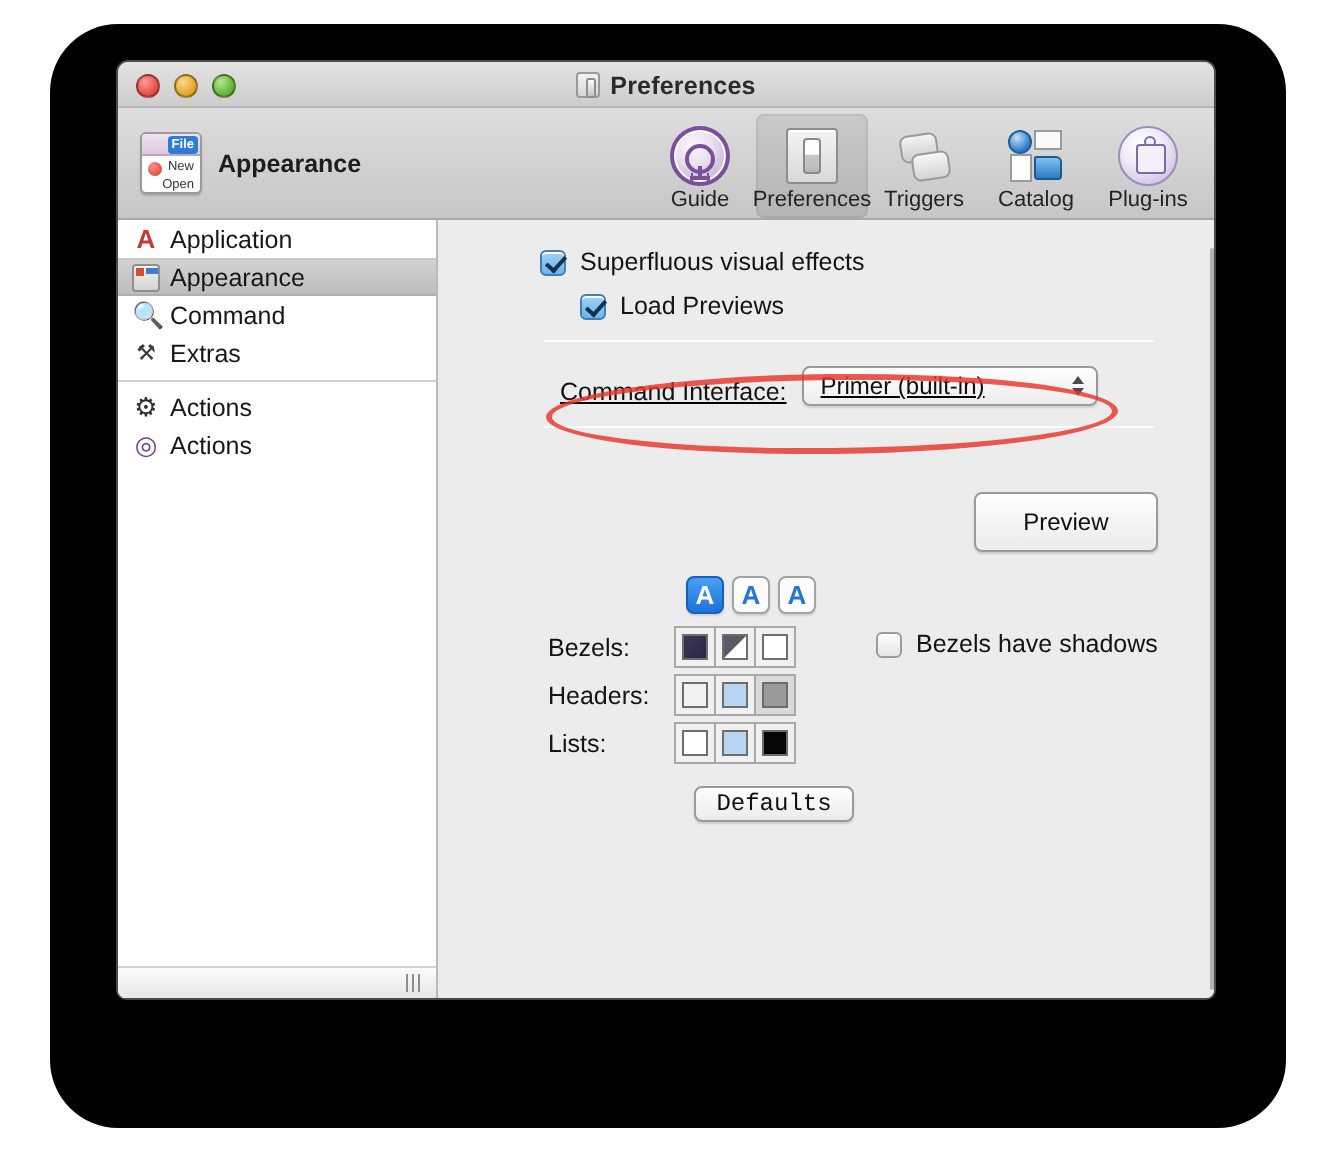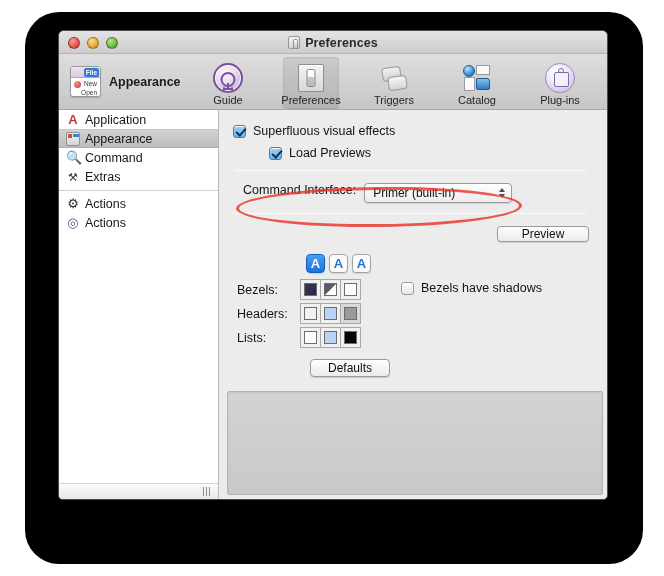--- a/index.html
+++ b/index.html
@@ -75,21 +75,21 @@
     font-size:6.5px; color:#fff; background:#2f7bd8; border-radius:2px; line-height:9px; font-weight:bold;}
   #hdr-icon .tag-new { position:absolute; right:1px; top:12px; padding:0 2px;
     font-size:6.5px; color:#333; line-height:9px;}
   #hdr-icon .tag-open { position:absolute; right:1px; top:21px; padding:0 2px;
     font-size:6.5px; color:#333; line-height:9px;}
   #hdr-icon .dot { position:absolute; left:3px; top:14px; width:7px; height:7px;
     border-radius:50%; background:radial-gradient(circle at 35% 30%,#ff8d82,#cf3b30);}
   #hdr-text h1 { font-size:12.5px; font-weight:bold; color:#1d1d1d; line-height:14px; }
   #hdr-text p  { font-size:12px; color:#2b2b2b; line-height:15px; }
 
-  #tb-items { margin-left:auto; display:flex; align-items:flex-end; height:100%; padding-right:19px;gap:27px; }
+  #tb-items { margin-left:auto; display:flex; align-items:flex-end; height:100%; padding-right:5px; }
   .tb-item {
     width:56px; height:52px; display:flex; flex-direction:column;
     align-items:center; justify-content:flex-end; gap:1px; padding-bottom:3px;
     border-radius:4px;
   }
   .tb-item.selected { background: rgba(0,0,0,.085); box-shadow: inset 0 0 0 1px rgba(0,0,0,.06); }
   .tb-label { font-size:11px; color:#242424; }
   .tb-ico { width:30px; height:30px; position:relative; }
 
   
@@ -196,43 +196,43 @@
   #side-fill { flex:1; }
   #side-grip {
     height:16px; background: linear-gradient(#fcfcfc,#e7e7e7);
     border-top:1px solid #d2d2d2;
     display:flex; align-items:center; justify-content:flex-end; padding-right:8px; gap:2px;
   }
   #side-grip i { display:block; width:1px; height:9px; background:#8f8f8f; }
 
   #content {
     flex:1; background:#ececec; position:relative;
-    display:flex; flex-direction:column;
+    display:flex; flex-direction:row;padding-left:37px;
   }
   #content-top { padding:14px 18px 0 14px; position:relative; flex:none; }
 
   .cb-row { display:flex; align-items:center; gap:7px; margin-bottom:8px; font-size:12.5px; color:#131313; }
-  .cb-row.indent { margin-left:36px; }
+  .cb-row.indent { margin-left:20px; }
   .cbx {
     width:13px; height:13px; border-radius:3px; flex:none; position:relative;
     background: linear-gradient(#fdfdfd,#e6e6e6); border:1px solid #9b9b9b;
     box-shadow: inset 0 1px 0 #fff;
   }
   .cbx.checked {
     background: linear-gradient(#9fd0f5,#6fb4ec);
     border:1px solid #3f7fb5;
   }
   .cbx.checked::after {
     content:""; position:absolute; left:3.5px; top:0.5px; width:4px; height:8px;
     border:solid #12324f; border-width:0 2px 2px 0; transform: rotate(42deg);
   }
 
   .hr { height:1px; background:#c4c4c4; border-bottom:1px solid #fbfbfb; margin:10px 2px 12px 2px; }
 
-  .popup-row { display:flex; align-items:flex-start; gap:8px; margin:0 0 2px 10px; }
+  .popup-row { display:flex; align-items:flex-end; gap:8px; margin:0 0 2px 10px;text-decoration:underline; }
   .popup-label { font-size:12.5px; color:#131313; }
   .popup {
     width:148px; height:20px; border-radius:4px; position:relative;
     background: linear-gradient(#fefefe,#ededed);
     border:1px solid #9a9a9a; box-shadow: 0 1px 1px rgba(0,0,0,.12), inset 0 1px 0 #fff;
     display:flex; align-items:center; padding-left:8px;
     font-size:12px; color:#101010;
   }
   .popup .arrows {
     position:absolute; right:6px; top:50%; transform:translateY(-50%);
@@ -252,21 +252,21 @@
   }
 
   
   .prev-row { display:flex; justify-content:flex-end; margin-top:6px; }
   .btn {
     border-radius:4px; border:1px solid #9a9a9a;
     background: linear-gradient(#fefefe,#ebebeb);
     box-shadow: 0 1px 1px rgba(0,0,0,.14), inset 0 1px 0 #fff;
     font-size:12px; color:#101010; display:flex; align-items:center; justify-content:center;
   }
-  #preview-button { width:92px; height:16px; }
+  #preview-button { width:92px; height:30px;margin-top:20px; }
   #defaults-button { width:80px; height:18px; }
 
   
   #size-row { display:flex; gap:4px; margin:12px 0 6px 73px; }
   .size-btn {
     width:19px; height:19px; border-radius:4px;
     display:flex; align-items:center; justify-content:center;
     font-size:13px; font-weight:bold;
     background:#fcfcfc; border:1px solid #a3a3a3; color:#2276d8;
     box-shadow: 0 1px 1px rgba(0,0,0,.12);
@@ -289,21 +289,21 @@
   .chip-diag  { background: linear-gradient(135deg,#5a5a66 0%, #5a5a66 48%, #ffffff 52%, #ffffff 100%); }
   .chip-white { background:#ffffff; }
   .chip-light { background:#f2f2f2; }
   .chip-blue  { background:#b9d3f2; }
   .chip-gray  { background:#9a9a9a; }
   .chip-black { background:#060606; }
 
   #swatch-right { padding-top:2px; }
   .sw-cb { display:flex; align-items:center; gap:7px; margin-bottom:7px; font-size:12.5px; color:#131313; }
 
-  #defaults-row { margin:8px 0 0 77px; }
+  #defaults-row { margin:8px 0 0 77px;font-family:Liberation Mono, monospace; }
 
   
   #preview-pane {
     margin:14px 4px 4px 8px; flex:1;
     background: linear-gradient(#d3d3d3,#c9c9c9);
     border:1px solid #b3b3b3; border-radius:2px;
     box-shadow: inset 0 1px 2px rgba(0,0,0,.08);
   }
 </style>
 </head>

